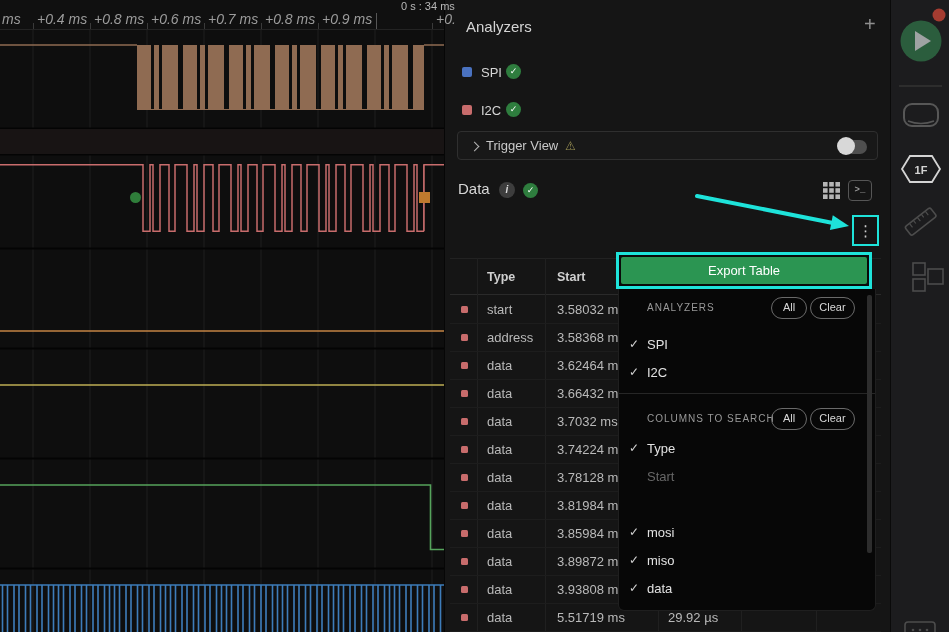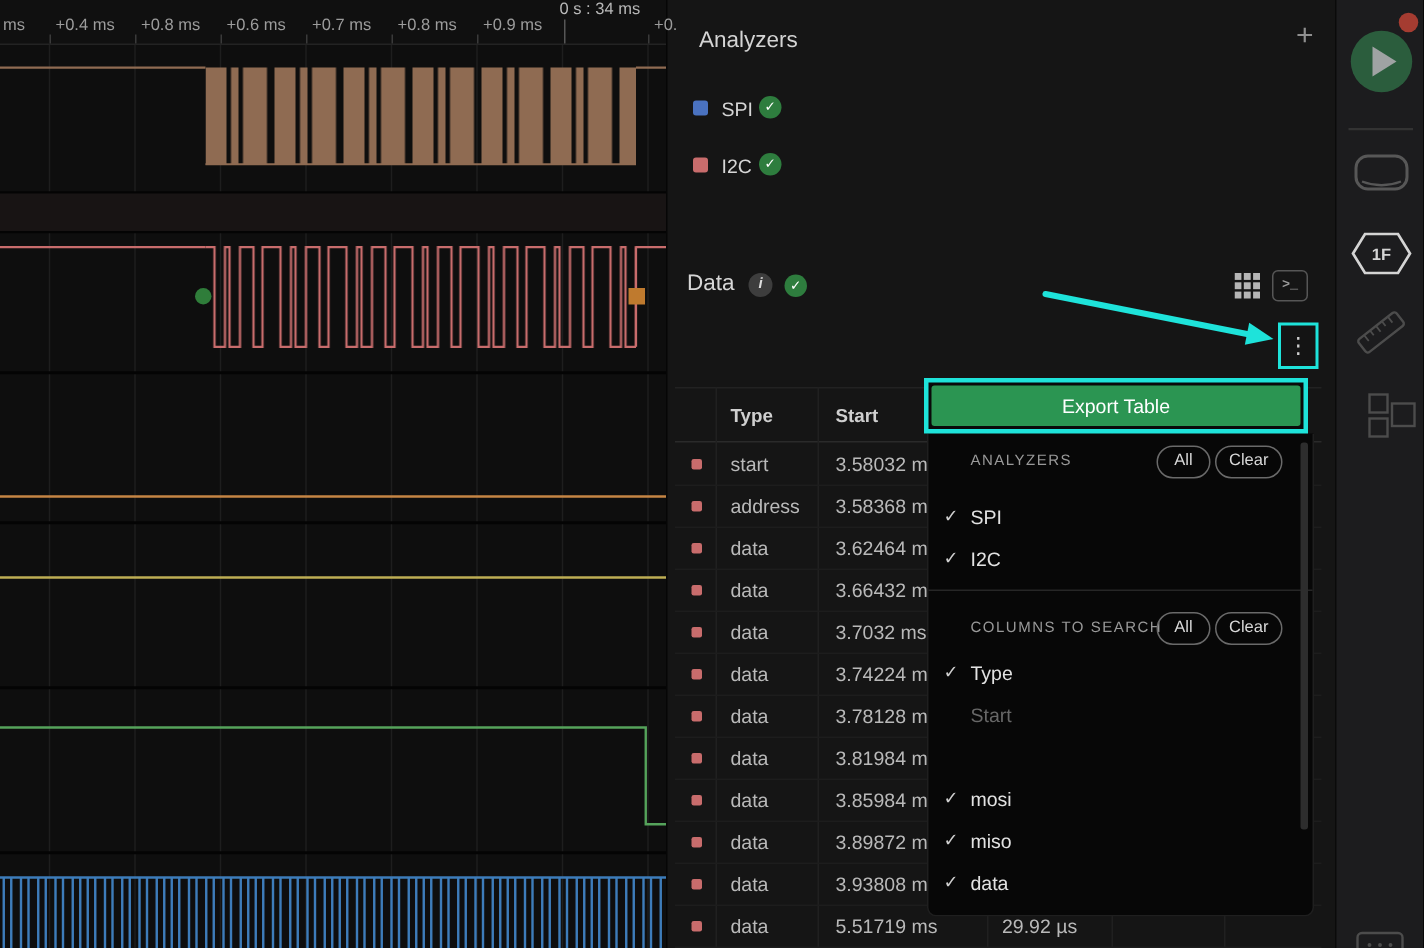--- a/index.html
+++ b/index.html
@@ -1,21 +1,21 @@
 <!DOCTYPE html>
 <html style="--accent_cyan: #1ee3da; --export_green: #2b9552; --check_green: #2e7d3e; --spi_blue: #4a72c0; --i2c_red: #c86c6c; --i2c_brown: #8f6b52; --annotation_red: #b97272; --wave_orange: #c58544; --wave_yellow: #beae54; --wave_green: #55a35b; --wave_blue: #3d7cba; --marker_green: #2f7d3a; --marker_orange: #bf7a2e;"><head>
 <meta charset="utf-8">
 <style>
   html,body{margin:0;padding:0;background:#000;font-family:"Liberation Sans",sans-serif;}
   #app{position:relative;width:949px;height:632px;overflow:hidden;background:#0e0e0e;}
   .r{position:absolute;box-sizing:border-box;}
 
   
   #ruler{left:0;top:0;width:444px;height:30px;background:#101010;border-bottom:1px solid #232323;z-index:3;}
-  .rl{position:absolute;top:11px;font-size:11px;color:#9c9c9c;white-space:nowrap;}
+  .rl{position:absolute;top:11px;font-size:14px;color:#9c9c9c;white-space:nowrap;font-style:italic;}
   #marker-label{position:absolute;top:0;font-size:11px;color:#b8b8b8;white-space:nowrap;}
   .tick{position:absolute;bottom:0;width:1px;height:6px;background:#3a3a3a;}
   .tickbig{position:absolute;bottom:0;width:1px;height:16px;background:#565656;}
 
   
   #ann-strip{left:0;top:129px;width:444px;height:25px;background:#181414;z-index:1;}
   .annbox{position:absolute;top:3px;width:20px;height:19px;border-radius:2px;
     background:var(--annotation_red,#b97272);color:#351717;font-size:11.5px;font-weight:bold;
     text-align:center;line-height:19px;z-index:2;}
 
@@ -148,21 +148,21 @@
 
   <div class="r" id="ruler">
     <span class="rl" style="left:2px">ms</span>
     <span class="rl" style="left:37px">+0.4 ms</span>
     <span class="rl" style="left:94px">+0.8 ms</span>
     <span class="rl" style="left:151px">+0.6 ms</span>
     <span class="rl" style="left:208px">+0.7 ms</span>
     <span class="rl" style="left:265px">+0.8 ms</span>
     <span class="rl" style="left:322px">+0.9 ms</span>
     <span class="rl" style="left:436px">+0.</span>
-    <span id="marker-label" style="left:373px">0 s : 34 ms</span>
+    <span id="marker-label" style="left:401px">0 s : 34 ms</span>
     <div class="tick" style="left:33px"></div>
     <div class="tick" style="left:90px"></div>
     <div class="tick" style="left:147px"></div>
     <div class="tick" style="left:204px"></div>
     <div class="tick" style="left:261px"></div>
     <div class="tick" style="left:318px"></div>
     <div class="tickbig" style="left:376px"></div>
     <div class="tick" style="left:432px"></div>
   </div>
 
@@ -175,20 +175,27 @@
     <div class="an-sq" style="background:var(--spi_blue,#4a72c0)"></div>
     <div class="an-lbl">SPI</div>
     <div class="badge" style="left:49px;top:1px">✓</div>
   </div>
   <div class="r an-row" style="left:457px;top:101px;width:200px">
     <div class="an-sq" style="background:var(--i2c_red,#c86c6c)"></div>
     <div class="an-lbl">I2C</div>
     <div class="badge" style="left:49px;top:1px">✓</div>
   </div>
 
+  <div class="r" id="trigger-box">
+    <div class="chev"></div>
+    <div id="trigger-label">Trigger View</div>
+    <div id="trigger-warning">⚠</div>
+    <div id="toggle-track"></div>
+    <div id="toggle-knob"></div>
+  </div>
 
   <div class="r" id="data-title">Data</div>
   <div class="r" id="info-icon">i</div>
   <div class="r badge" id="data-check">✓</div>
 
   <div class="r" id="grid-btn">
     <svg width="18" height="18" style="margin:3px 0 0 4px">
       <g fill="#b5b5b5">
         <rect x="0" y="0" width="4.6" height="4.6"></rect>
           <rect x="6.2" y="0" width="4.6" height="4.6"></rect>

